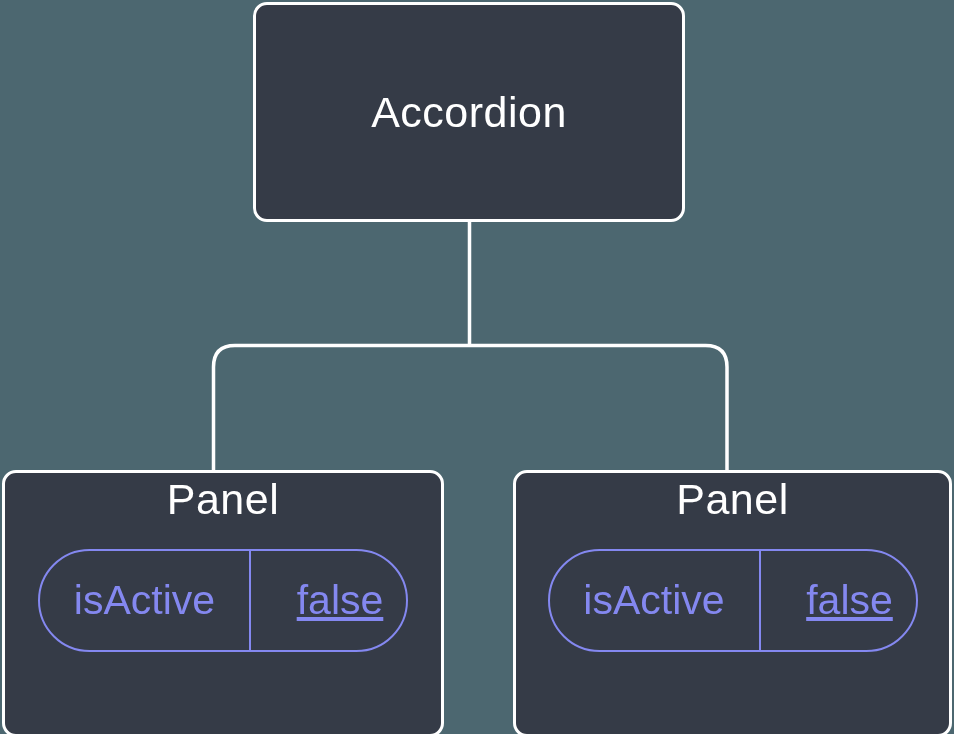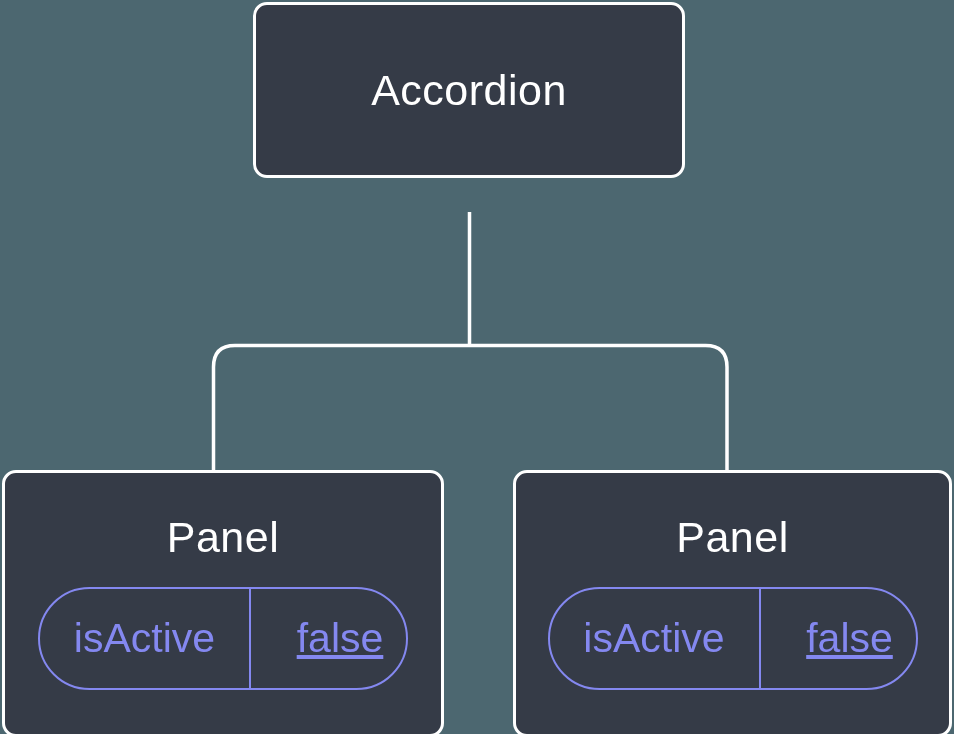--- a/index.html
+++ b/index.html
@@ -31,33 +31,33 @@
     position: absolute;
     background: var(--node-fill);
     border: 3px solid var(--node-border);
     border-radius: 14px;
     display: flex;
     flex-direction: column;
     align-items: center;
   }
   .node-root {
     left: 253px; top: 2px;
-    width: 432px; height: 176px;
+    width: 432px; height: 220px;
     justify-content: center;
   }
   .node-child-left  { left: 2px;   top: 470px; width: 442px; height: 267px; }
   .node-child-right { left: 513px; top: 470px; width: 439px; height: 267px; }
   .node-label {
     color: #FFFFFF;
     font-size: 43px;
     font-weight: 500;
     letter-spacing: 0.5px;
     line-height: 52px;
   }
-  .child-title { margin-top: 38px; }
+  .child-title { }
   .state-pill {
     margin-top: 24px;
     width: 370px;
     height: 103px;
     border: 2.5px solid var(--accent);
     border-radius: 52px;
     display: flex;
     align-items: stretch;
     color: var(--accent);
     font-size: 41px;

